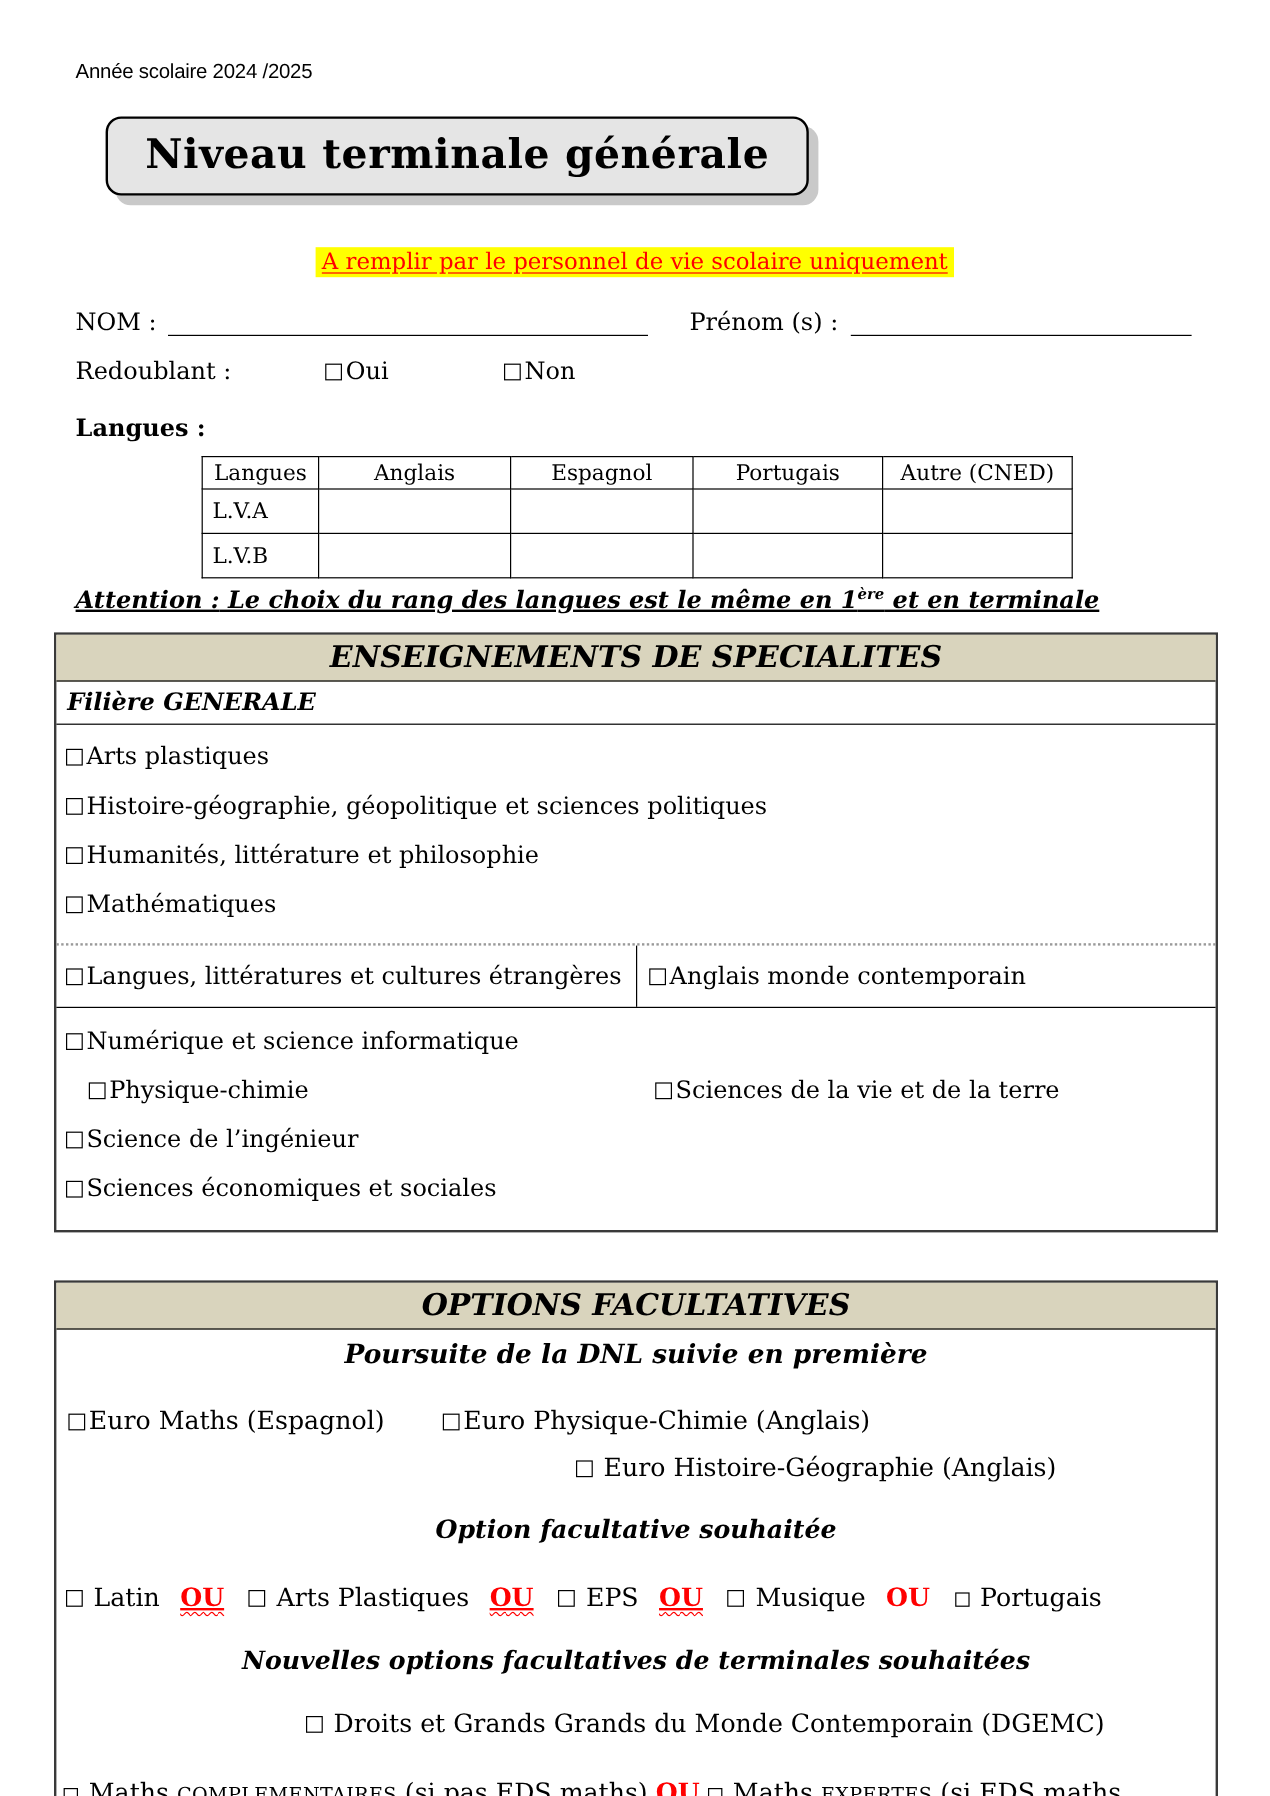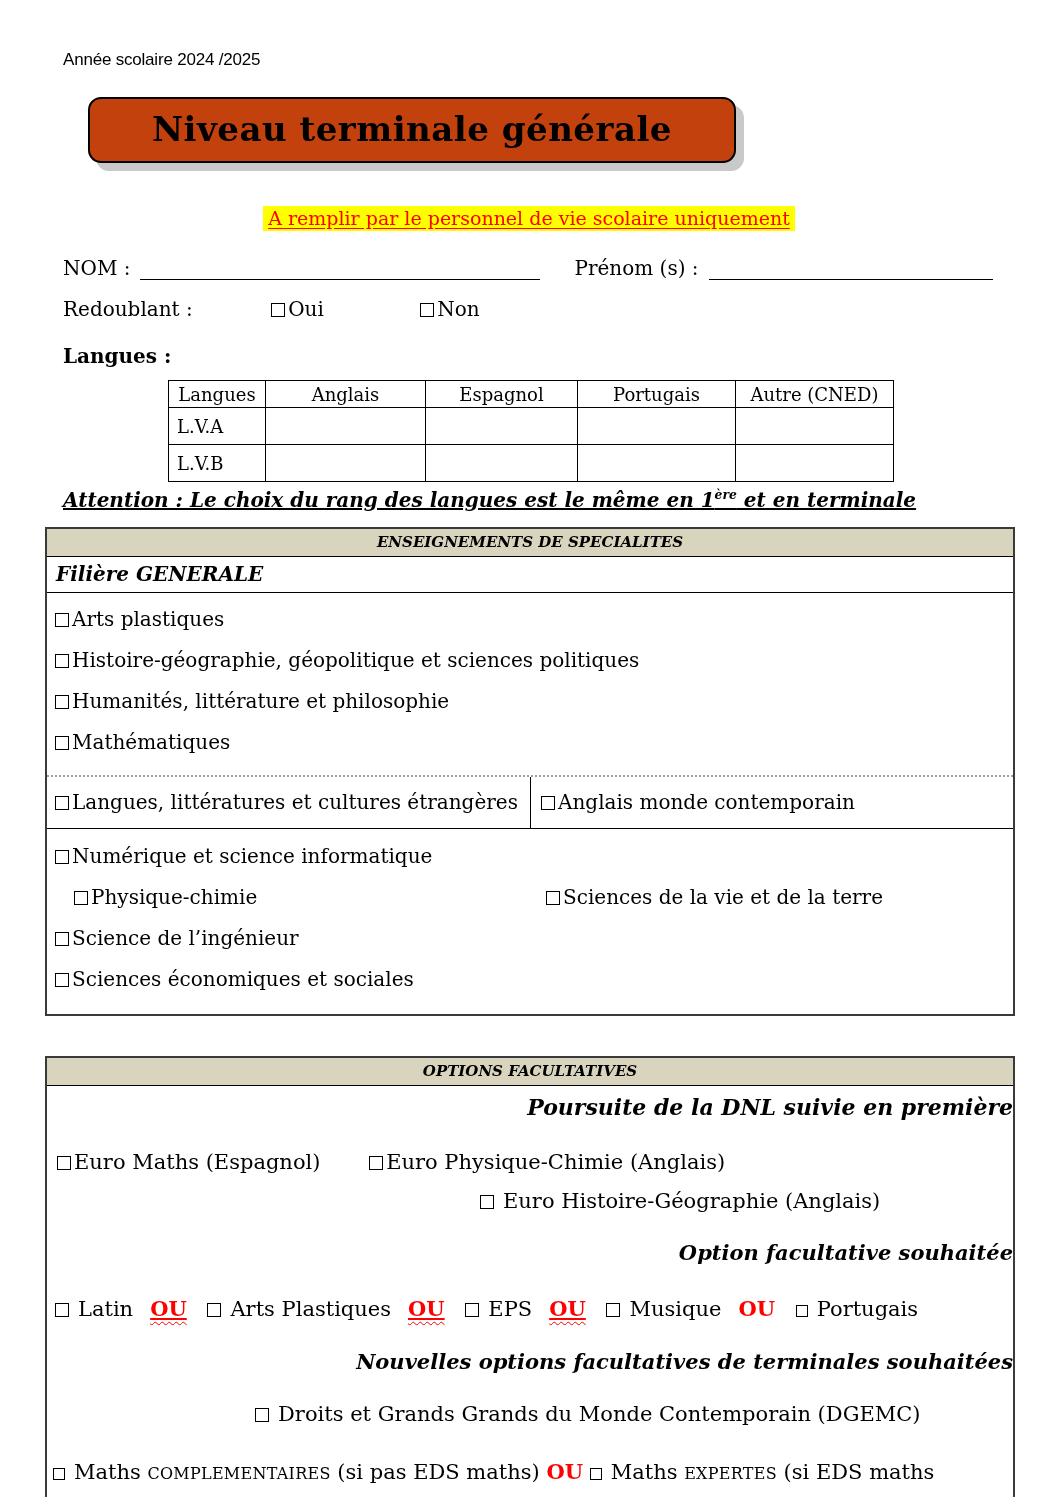--- a/index.html
+++ b/index.html
@@ -13,25 +13,25 @@
     overflow:hidden;
   }
   
   .school-year {
     padding-top:50px; margin-left:63px;
     font-family:"Liberation Sans","DejaVu Sans",sans-serif;
     font-size:17px; letter-spacing:-0.2px;
   }
   .title-box {
     margin:27px 0 0 88px;
-    width:648px;
+    width:586px;
     border:2.5px solid #000;
     border-radius:13px;
     box-shadow:8px 8px 0 #c9c9c9;
-    background:#c2410c;
+    background:#e5e5e5;
     text-align:center;
     padding:10px 0 12px 0;
   }
   .title-box .t { font-size:34px; font-weight:bold; letter-spacing:0.5px; }
   .notice-row { margin-top:44px; text-align:center; }
   .notice-row .n {
     background:#ffff00; color:#ff0000;
     font-size:19px;
     text-decoration:underline;
     text-underline-offset:3px;
@@ -63,21 +63,21 @@
   table.langues td { height:37px; text-align:left; padding-left:8px; }
   .attention { margin:5px 0 0 63px; font-size:20px; font-weight:bold; font-style:italic;text-decoration:underline; }
   .attention sup { font-size:0.62em; }
   
   .big-box { margin:15px 43px 0 45px; border:2px solid #3a3a3a; background:#fff; }
   .sec-header {
     background:#d9d4bd;
     border-bottom:1.6px solid #000;
     text-align:center;
     font-weight:bold; font-style:italic;
-    font-size:15px;
+    font-size:25px;
     padding:4px 0 5px 0;
   }
   .filiere { border-bottom:1.6px solid #000; padding:5px 9px 6px 9px; font-size:20px; font-weight:bold; font-style:italic; }
   .cb {
     display:inline-block; width:14px; height:14px;
     border:1.5px solid #000; background:#fff;
     vertical-align:-1px; margin-right:3px;
   }
   .cb.gap { margin-right:9px; }
   .cb.small { width:12px; height:12px; }
@@ -86,21 +86,21 @@
   .group1 .item-line { margin-bottom:17px; }
   .twocol { display:flex; border-top:2px dotted #9a9a9a; }
   .twocol .colL { width:484px; border-right:1.6px solid #000; padding:13px 8px 14px 8px; }
   .twocol .colR { padding:13px 8px 14px 10px; flex:1; }
   .group2 { border-top:1.6px solid #000; padding:15px 8px 6px 8px; }
   .group2 .item-line { margin-bottom:17px; }
   .group2 .duo { display:flex;padding-left:19px; }
   .group2 .duo .dL { width:472px; }
   
   .opt-box { margin-top:40px; }
-  .center-title { text-align:right; font-size:22px; font-weight:bold; font-style:italic; }
+  .center-title { text-align:center; font-size:22px; font-weight:bold; font-style:italic; }
   .dnl-title { margin-top:8px; }
   .euro-row { margin:30px 0 0 10px; font-size:21px; }
   .euro-row .second { margin-left:42px; }
   .euro-row2 { margin:15px 0 0 433px; font-size:21px; }
   .fac-title { margin-top:27px; font-size:21px; }
   .fac-row { margin:31px 8px 0 8px; font-size:21px; white-space:nowrap; }
   .ou { color:#ff0000; font-weight:bold; }
   .ou-solid { text-decoration:underline; text-decoration-color:#ff0000; text-underline-offset:2px; }
   .ou-wavy { text-decoration:underline wavy #ff0000; text-decoration-thickness:1px; text-underline-offset:5px; }
   .fac-row .seg { margin-right:13px; }

